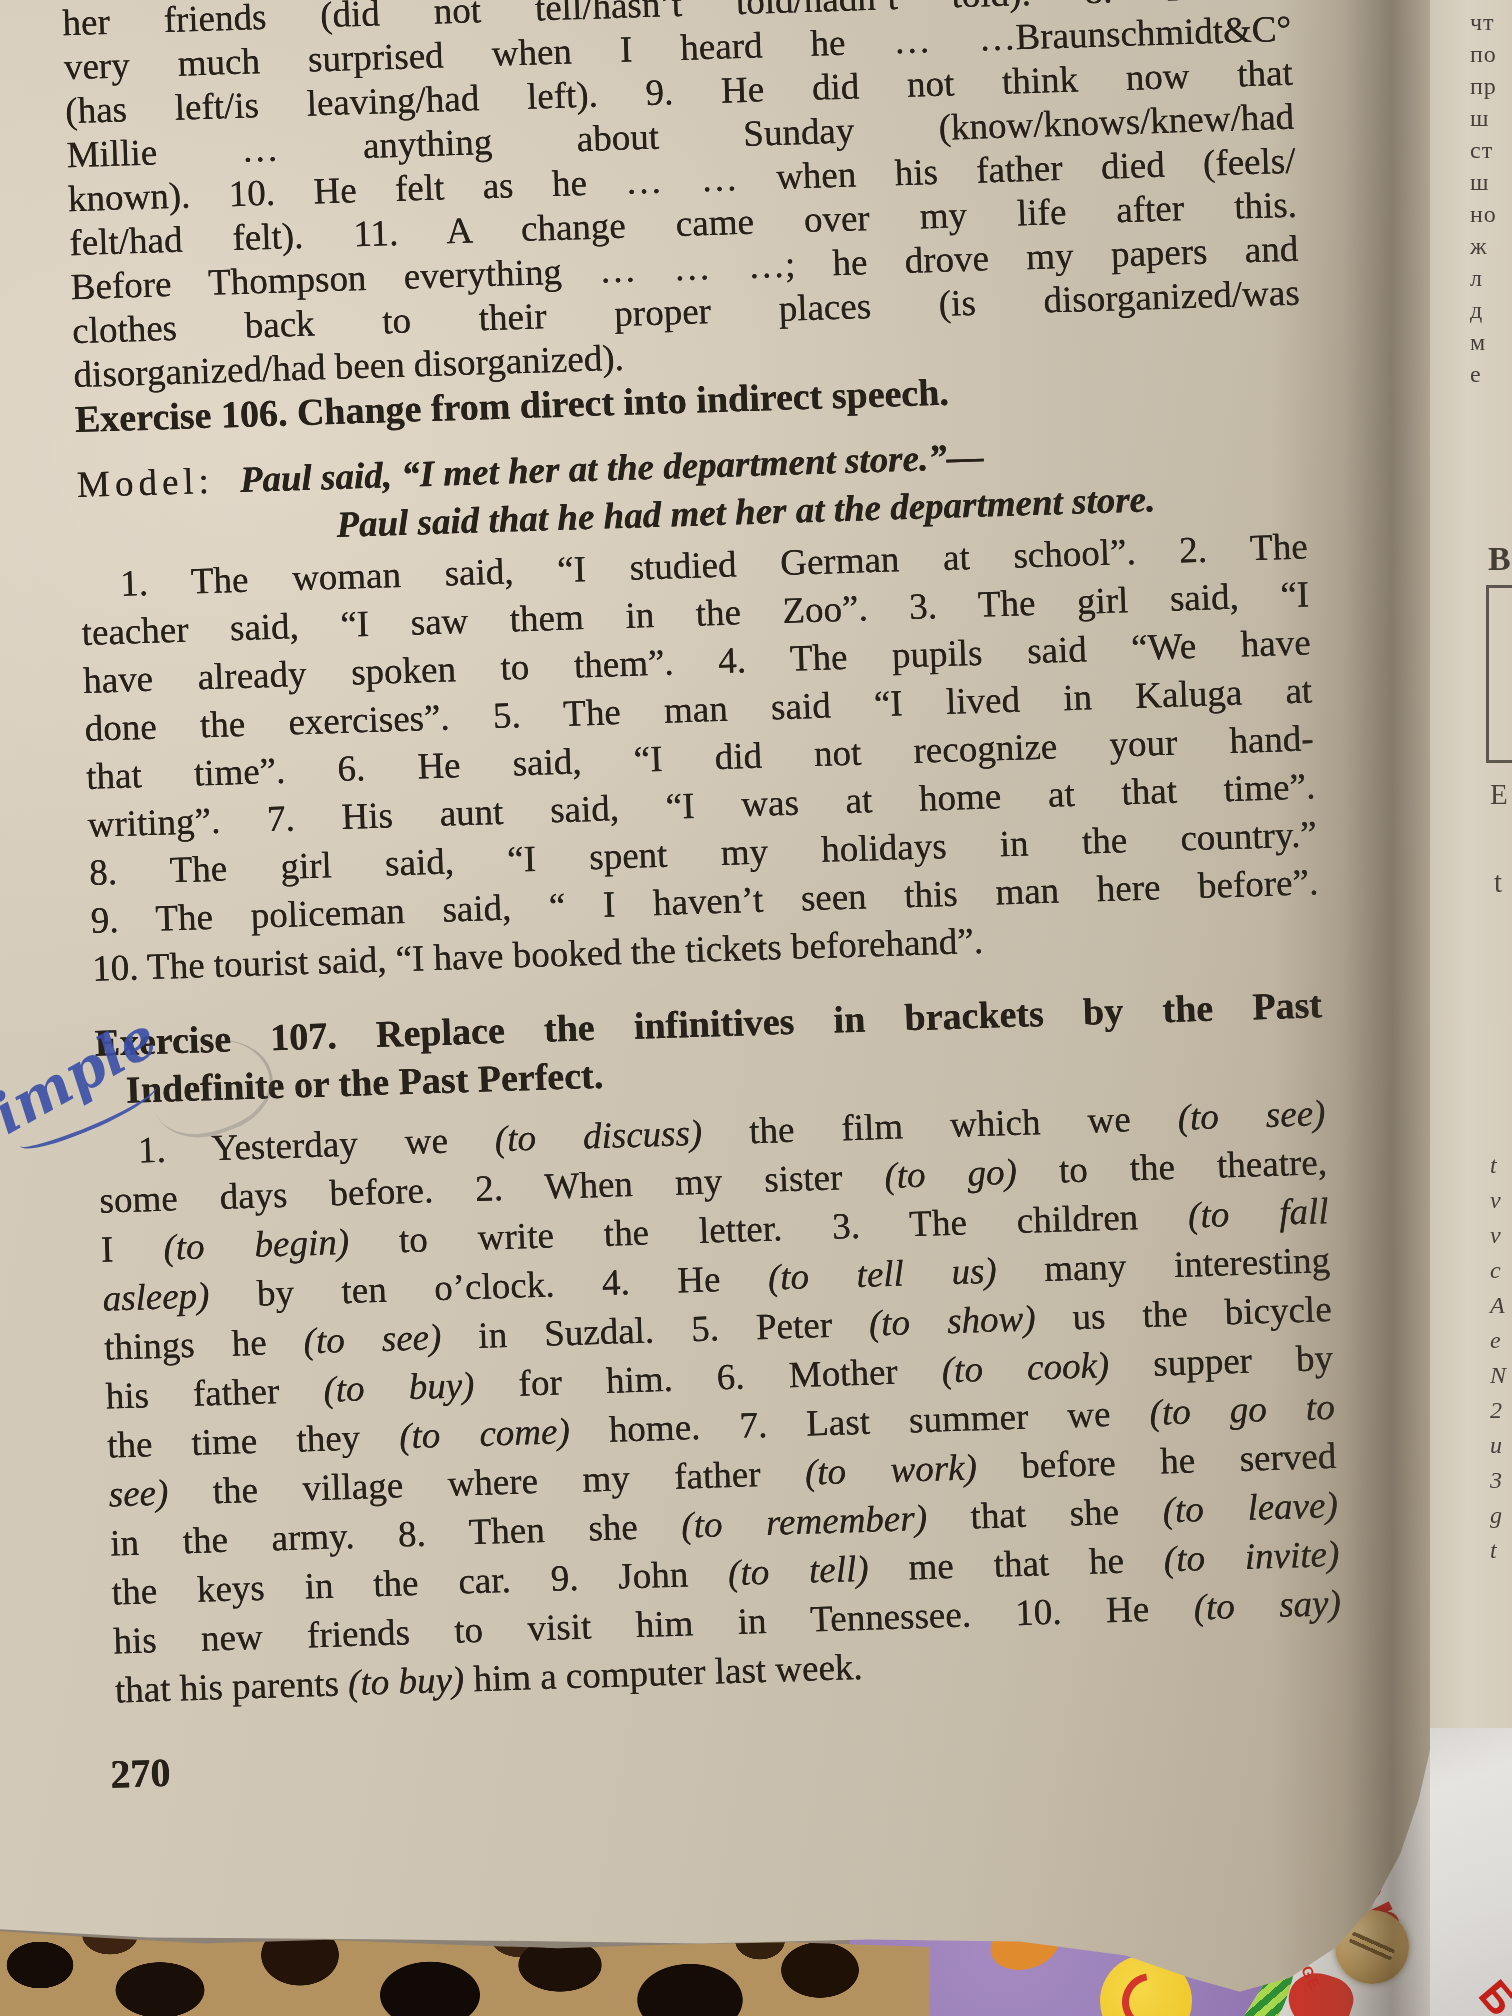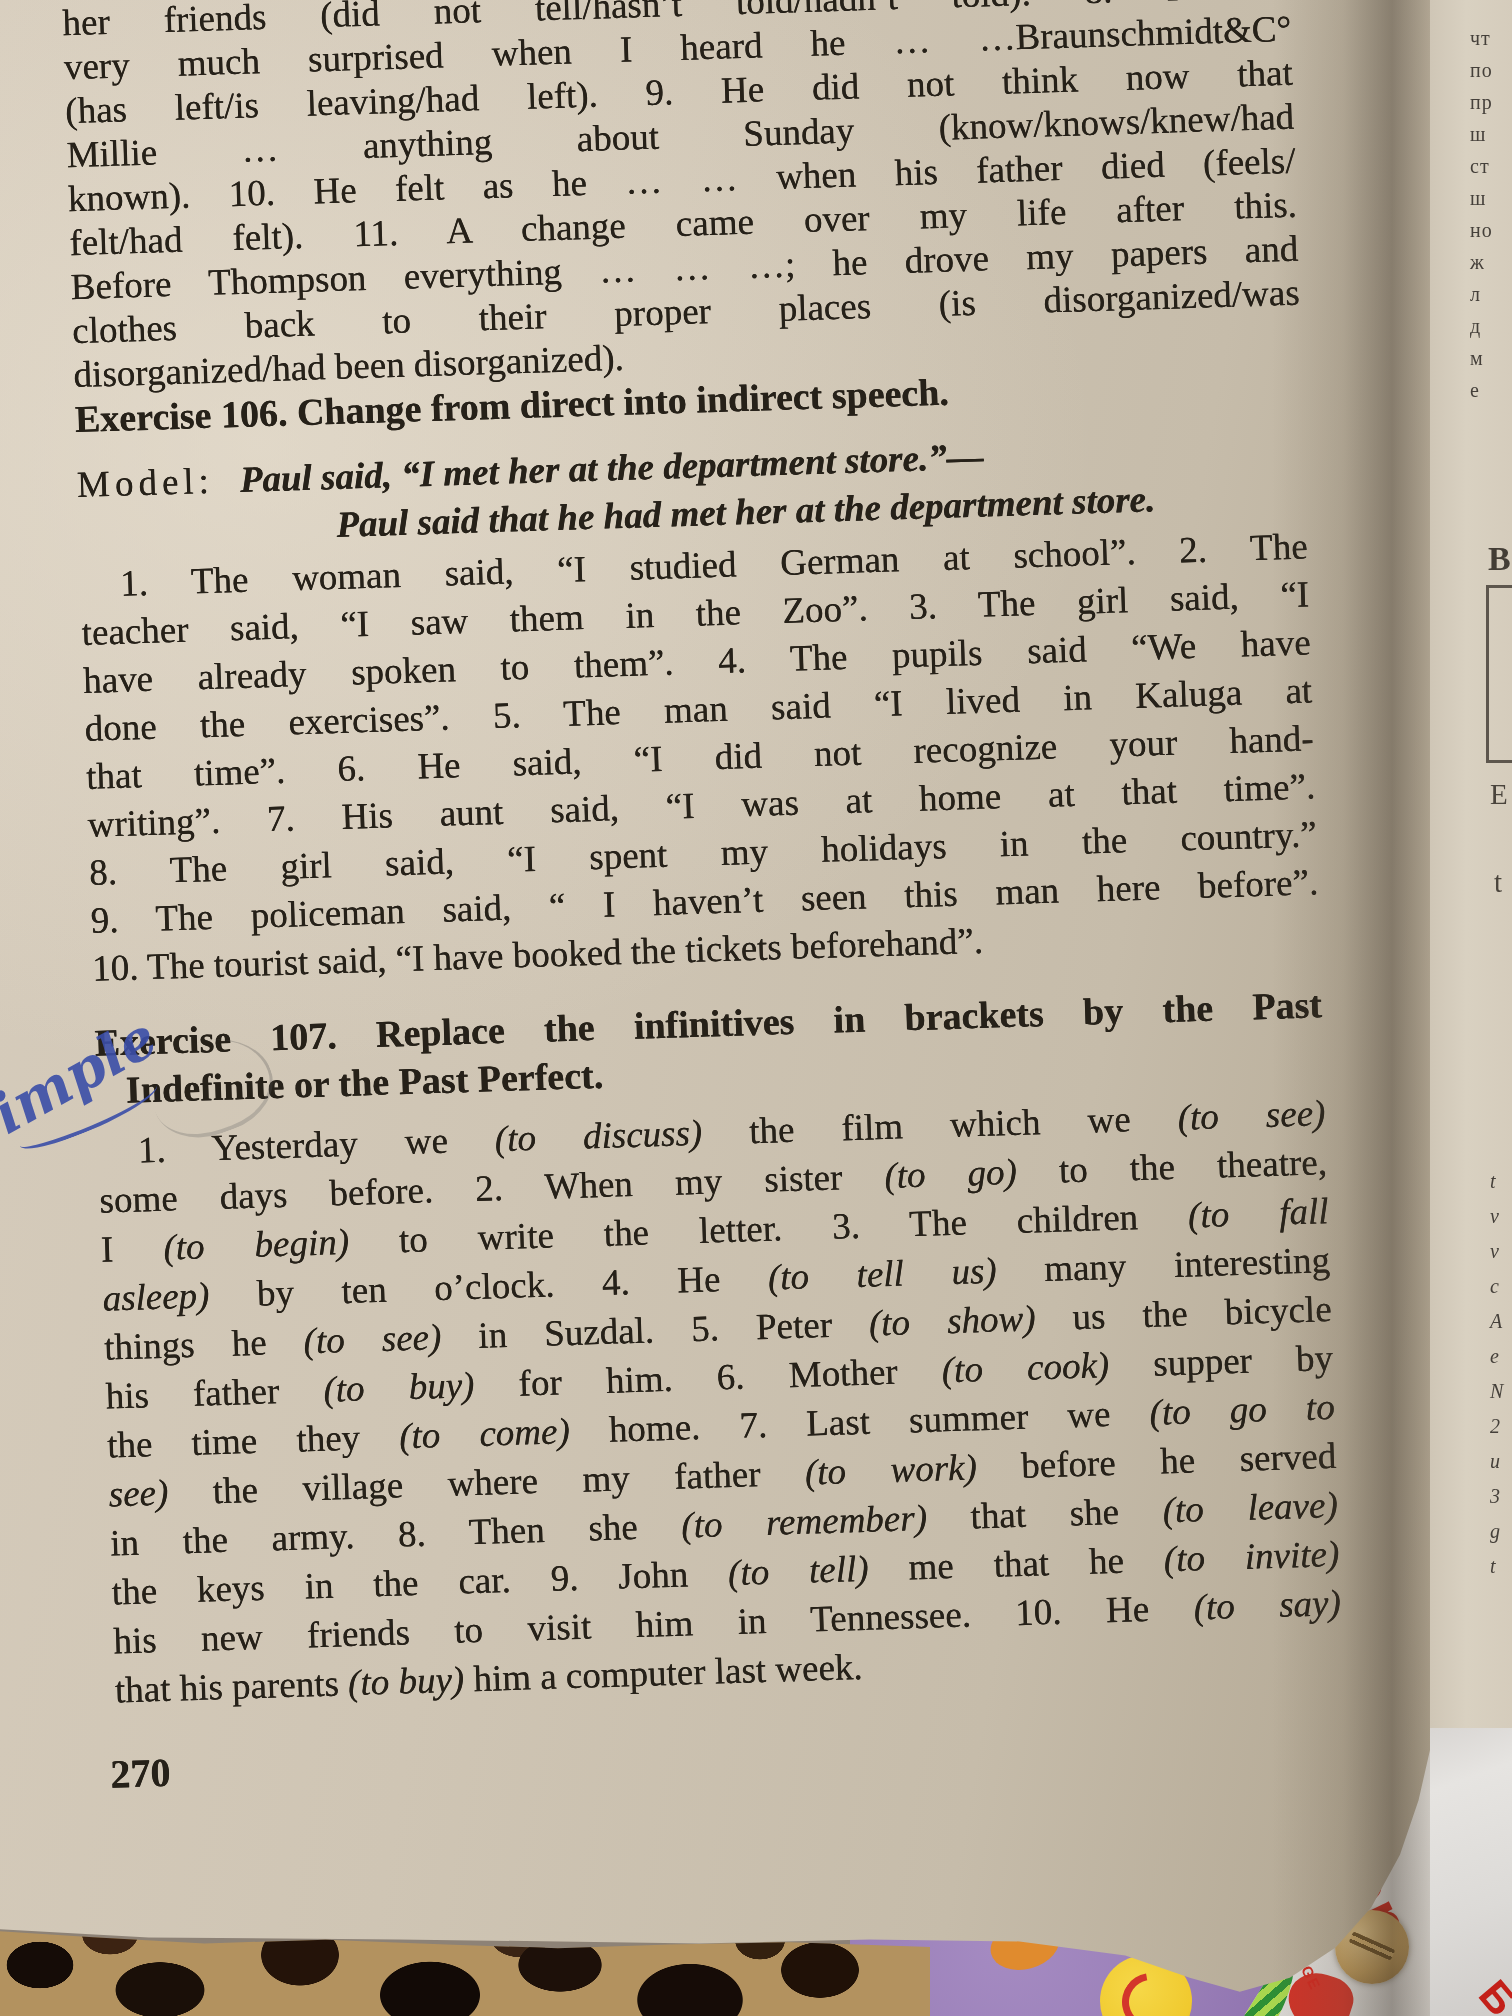--- a/index.html
+++ b/index.html
@@ -2,22 +2,22 @@
 <html><head>
 <meta charset="utf-8">
 <style>
   html,body{margin:0;padding:0;background:#6e665c;}
   .photo{position:relative;width:1512px;height:2016px;overflow:hidden;
          background:#8d8276;font-family:"Liberation Serif","DejaVu Serif",serif;}
 
   
   .facing{position:absolute;left:1398px;top:0;width:114px;height:1745px;
           background:linear-gradient(90deg,#b6ab99 0,#cfc6b6 28%,#d9d1c1 60%,#d5ccbc 100%);z-index:1;}
-  .frag-col{position:absolute;color:#45403a;font-size:20px;white-space:pre-line;
-            line-height:32px;letter-spacing:1px;margin-top:16px;}
+  .frag-col{position:absolute;color:#45403a;font-size:24px;white-space:pre-line;
+            line-height:32px;letter-spacing:1px;}
   .frag-col.c1{left:72px;top:6px;}
   .frag-col.c2{left:92px;top:1148px;line-height:35px;font-style:italic;}
   .frag-big{position:absolute;left:90px;top:540px;font-weight:700;font-size:34px;color:#433d35;}
   .frag-mid{position:absolute;left:92px;top:778px;font-size:29px;color:#4a443c;}
   .frag-mid2{position:absolute;left:96px;top:866px;font-size:29px;color:#4a443c;}
   .frag-box{position:absolute;left:88px;top:585px;width:30px;height:172px;
             border:3px solid #5d564d;border-right:none;}
 
   
   .packet{position:absolute;left:1230px;top:1728px;width:282px;height:288px;z-index:3;

